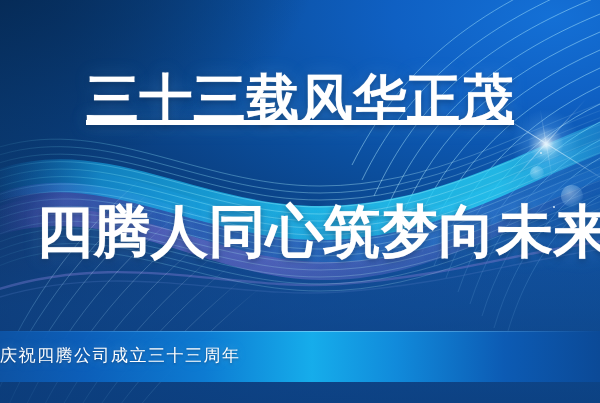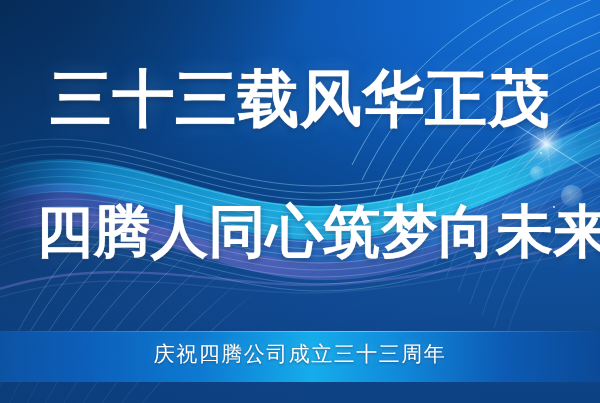--- a/index.html
+++ b/index.html
@@ -79,29 +79,28 @@
     font-weight:bold;
     color:#ffffff;
     white-space:nowrap;
     letter-spacing:.5px;
     text-shadow:
       0 0 1px rgba(255,255,255,.55),
       0 2px 6px rgba(3,28,62,.45),
       0 0 18px rgba(120,195,255,.30);
   }
   #line1{top:66px;}
-  #line1 .hl{font-size:62px;line-height:66px;}
+  #line1 .hl{font-size:53px;line-height:66px;text-decoration:underline;}
   #line2{top:200px;margin-left:36px;}
   #line2 .hl{font-size:57px;line-height:62px;}
 
   .subtitle{
     position:absolute;left:0;right:0;top:336px;
-    text-align:center;
-    font-family:Liberation Mono, monospace;
-    font-size:21px;line-height:40px;
+    font-family:Liberation Sans, sans-serif;
+    font-size:17px;line-height:40px;
     color:#ffffff;
     letter-spacing:1.5px;
     text-shadow:0 1px 3px rgba(4,38,80,.55), 0 0 10px rgba(160,220,255,.35);
     white-space:nowrap;
   }
 </style>
 </head>
 <body>
 
 <div id="poster">

